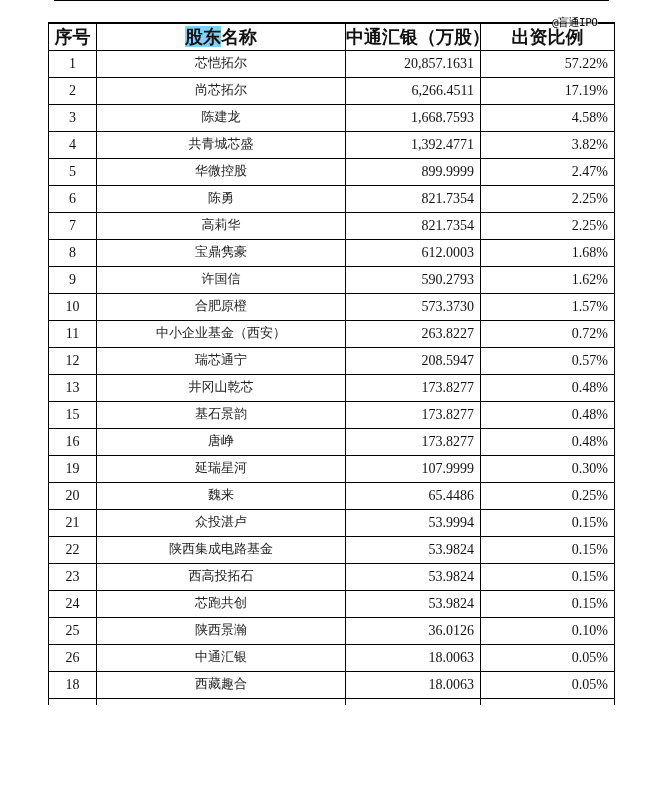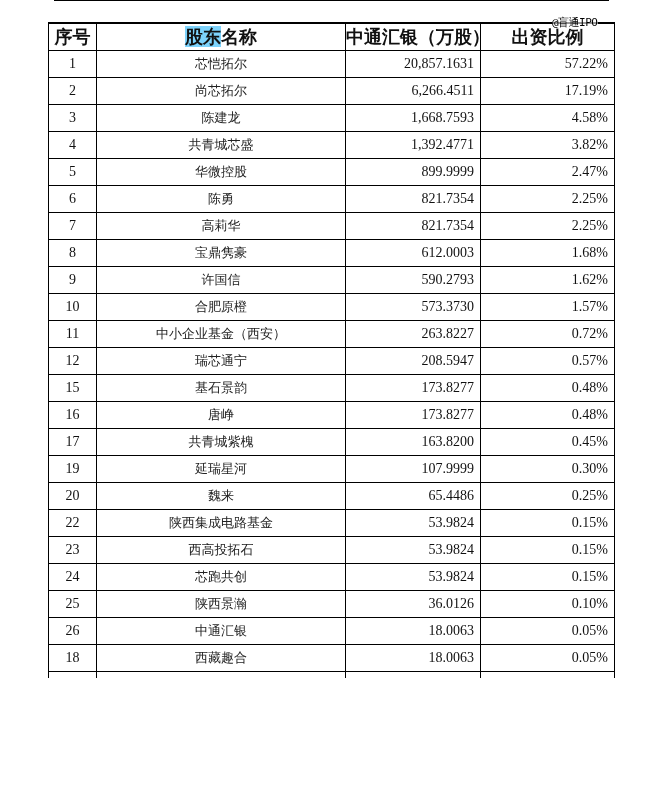--- a/index.html
+++ b/index.html
@@ -60,21 +60,21 @@
   }
   table.shareholders tr.header-row th {
     border-top: 2px solid #000;
   }
   table.shareholders td.col-no {
     text-align: center;
     font-family: "Liberation Serif", "DejaVu Serif", serif;
   }
   table.shareholders td.col-name {
     text-align: center;
-    font-family: Liberation Serif, serif;
+    font-family: Liberation Mono, monospace;
     font-size: 13px;
     color: #222;
   }
   table.shareholders td.col-shares,
   table.shareholders td.col-ratio {
     text-align: right;
     padding-right: 6px;
     font-family: "Liberation Serif", "DejaVu Serif", serif;
     font-size: 14px;
   }
@@ -175,50 +175,56 @@
         <td class="col-shares">263.8227</td>
         <td class="col-ratio">0.72%</td>
       </tr>
       <tr>
         <td class="col-no">12</td>
         <td class="col-name">瑞芯通宁</td>
         <td class="col-shares">208.5947</td>
         <td class="col-ratio">0.57%</td>
       </tr>
       <tr>
+        <td class="col-no">13</td>
+        <td class="col-name">井冈山乾芯</td>
+        <td class="col-shares">173.8277</td>
+        <td class="col-ratio">0.48%</td>
+      </tr>
+      <tr>
         <td class="col-no">15</td>
         <td class="col-name">基石景韵</td>
         <td class="col-shares">173.8277</td>
         <td class="col-ratio">0.48%</td>
       </tr>
       <tr>
         <td class="col-no">16</td>
         <td class="col-name">唐峥</td>
         <td class="col-shares">173.8277</td>
         <td class="col-ratio">0.48%</td>
       </tr>
       <tr>
-        <td class="col-no">17</td>
-        <td class="col-name">共青城紫槐</td>
-        <td class="col-shares">163.8200</td>
-        <td class="col-ratio">0.45%</td>
-      </tr>
-      <tr>
         <td class="col-no">19</td>
         <td class="col-name">延瑞星河</td>
         <td class="col-shares">107.9999</td>
         <td class="col-ratio">0.30%</td>
       </tr>
       <tr>
         <td class="col-no">20</td>
         <td class="col-name">魏来</td>
         <td class="col-shares">65.4486</td>
         <td class="col-ratio">0.25%</td>
       </tr>
       <tr>
+        <td class="col-no">21</td>
+        <td class="col-name">众投湛卢</td>
+        <td class="col-shares">53.9994</td>
+        <td class="col-ratio">0.15%</td>
+      </tr>
+      <tr>
         <td class="col-no">22</td>
         <td class="col-name">陕西集成电路基金</td>
         <td class="col-shares">53.9824</td>
         <td class="col-ratio">0.15%</td>
       </tr>
       <tr>
         <td class="col-no">23</td>
         <td class="col-name">西高投拓石</td>
         <td class="col-shares">53.9824</td>
         <td class="col-ratio">0.15%</td>

